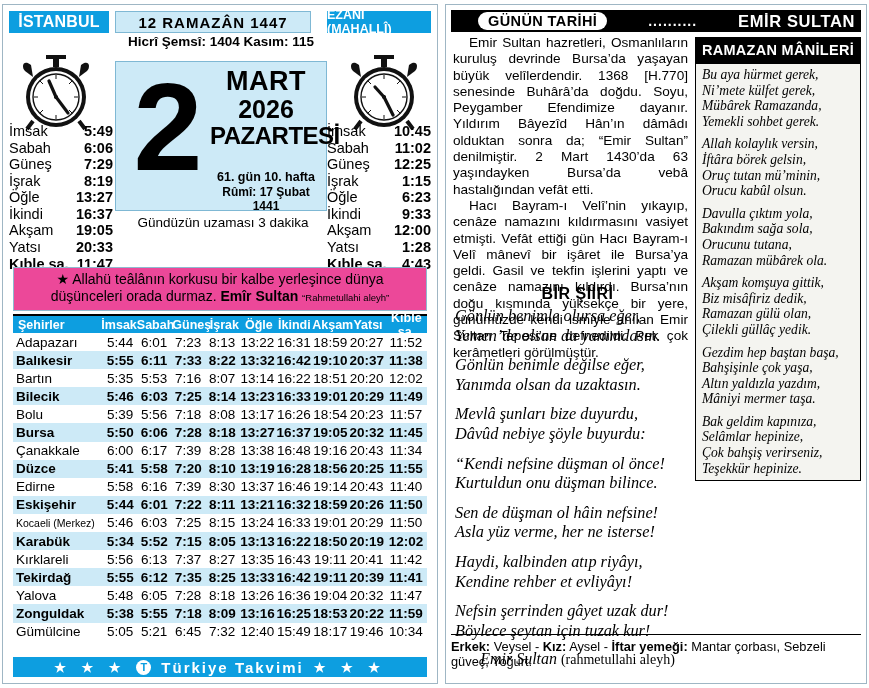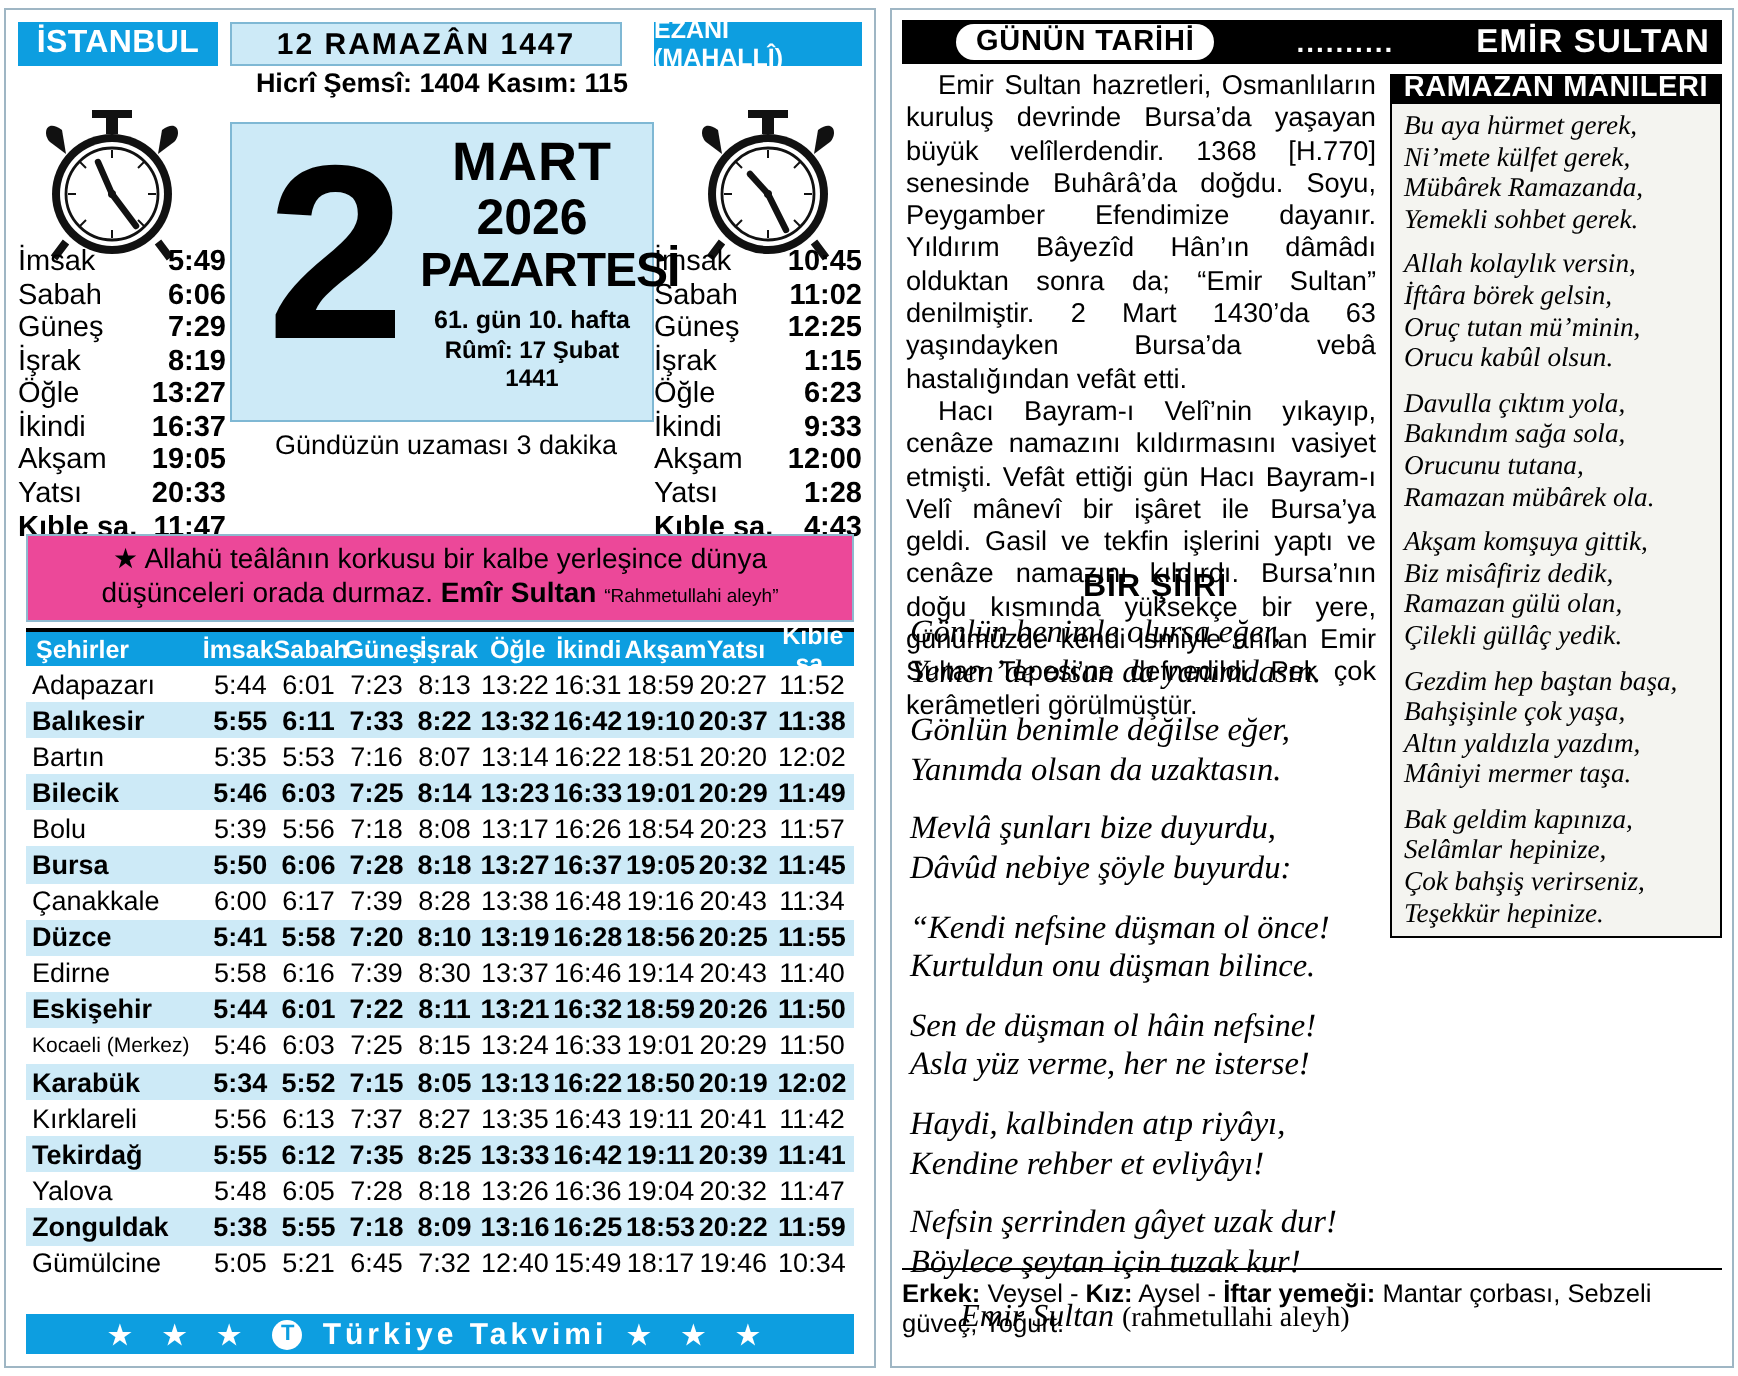--- a/index.html
+++ b/index.html
@@ -34,21 +34,21 @@
   .times .trow.kible{margin-top:1px;}
 
   
   .datebox{position:absolute;left:112px;top:56px;width:212px;height:150px;background:#cdeaf7;border:1px solid #7fb8d4;box-sizing:border-box;}
   .bigday{position:absolute;left:2px;top:-10px;width:96px;text-align:center;font-size:124px;line-height:150px;font-weight:bold;
     font-family:"Liberation Sans",sans-serif;letter-spacing:-4px;}
   .dbright{position:absolute;right:4px;top:6px;width:112px;text-align:center;}
   .dbright .m{font-size:27px;font-weight:bold;line-height:27px;letter-spacing:.5px;}
   .dbright .y{font-size:25px;font-weight:bold;line-height:28px;}
   .dbright .w{font-size:24px;font-weight:bold;line-height:26px;letter-spacing:-.5px;}
-  .dbright .g{font-size:12.5px;font-weight:bold;line-height:16px;margin-top:3px;}
+  .dbright .g{font-size:12.5px;font-weight:bold;line-height:16px;margin-top:20px;}
   .dbright .r{font-size:12px;font-weight:bold;line-height:14px;}
 
   .notes{position:absolute;left:108px;top:210px;width:224px;text-align:center;font-size:13.5px;line-height:15.5px;}
 
   
   .quote{position:absolute;left:10px;top:262px;right:10px;height:44px;border:1px solid #8fb9cf;box-sizing:border-box;
     padding:3px 14px 0 14px;text-align:center;font-size:14px;line-height:17px;background:#ec4899;}
   .quote b{font-weight:bold;}
   .quote .rah{font-size:9.5px;font-weight:normal;}
 
@@ -78,21 +78,21 @@
     font-weight:bold;padding-left:24px;}
   .pill{background:#fff;color:#000;border-radius:11px;padding:1px 10px;font-size:14.5px;margin-left:3px;letter-spacing:.4px;}
   .dots{flex:1;text-align:center;font-size:14px;letter-spacing:1px;}
   .rhead .rtitle{font-size:16.5px;letter-spacing:.6px;margin-right:6px;}
 
   .article{position:absolute;left:7px;top:30px;width:408px;font-size:13.6px;line-height:16.3px;text-align:justify;}
   .article p{margin:0;text-indent:16px;}
   .ram-float{float:right;width:166px;margin:2px 0 2px 7px;}
 
   
-  .ramhead{background:#000;color:#fff;font-weight:bold;font-size:14.5px;height:15px;display:flex;align-items:center;
+  .ramhead{background:#000;color:#fff;font-weight:bold;font-size:14.5px;height:27px;display:flex;align-items:center;
     justify-content:center;letter-spacing:.3px;}
   .rambody{border:1px solid #000;border-top:none;background:#f4f4f0;padding:3px 5px 3px 6px;font-style:italic;
     font-family:"Liberation Serif",serif;font-size:13.6px;line-height:15.6px;}
   .rambody .stanza{margin-bottom:7px;}
   .rambody .stanza:last-child{margin-bottom:1px;}
 
   
   .poemwrap{position:absolute;left:9px;top:280px;width:245px;}
   .poem-title{text-align:center;font-weight:bold;font-size:16px;letter-spacing:.5px;margin-bottom:3px;}
   .poem{font-family:"Liberation Serif",serif;font-style:italic;font-size:16.3px;line-height:19.6px;}

